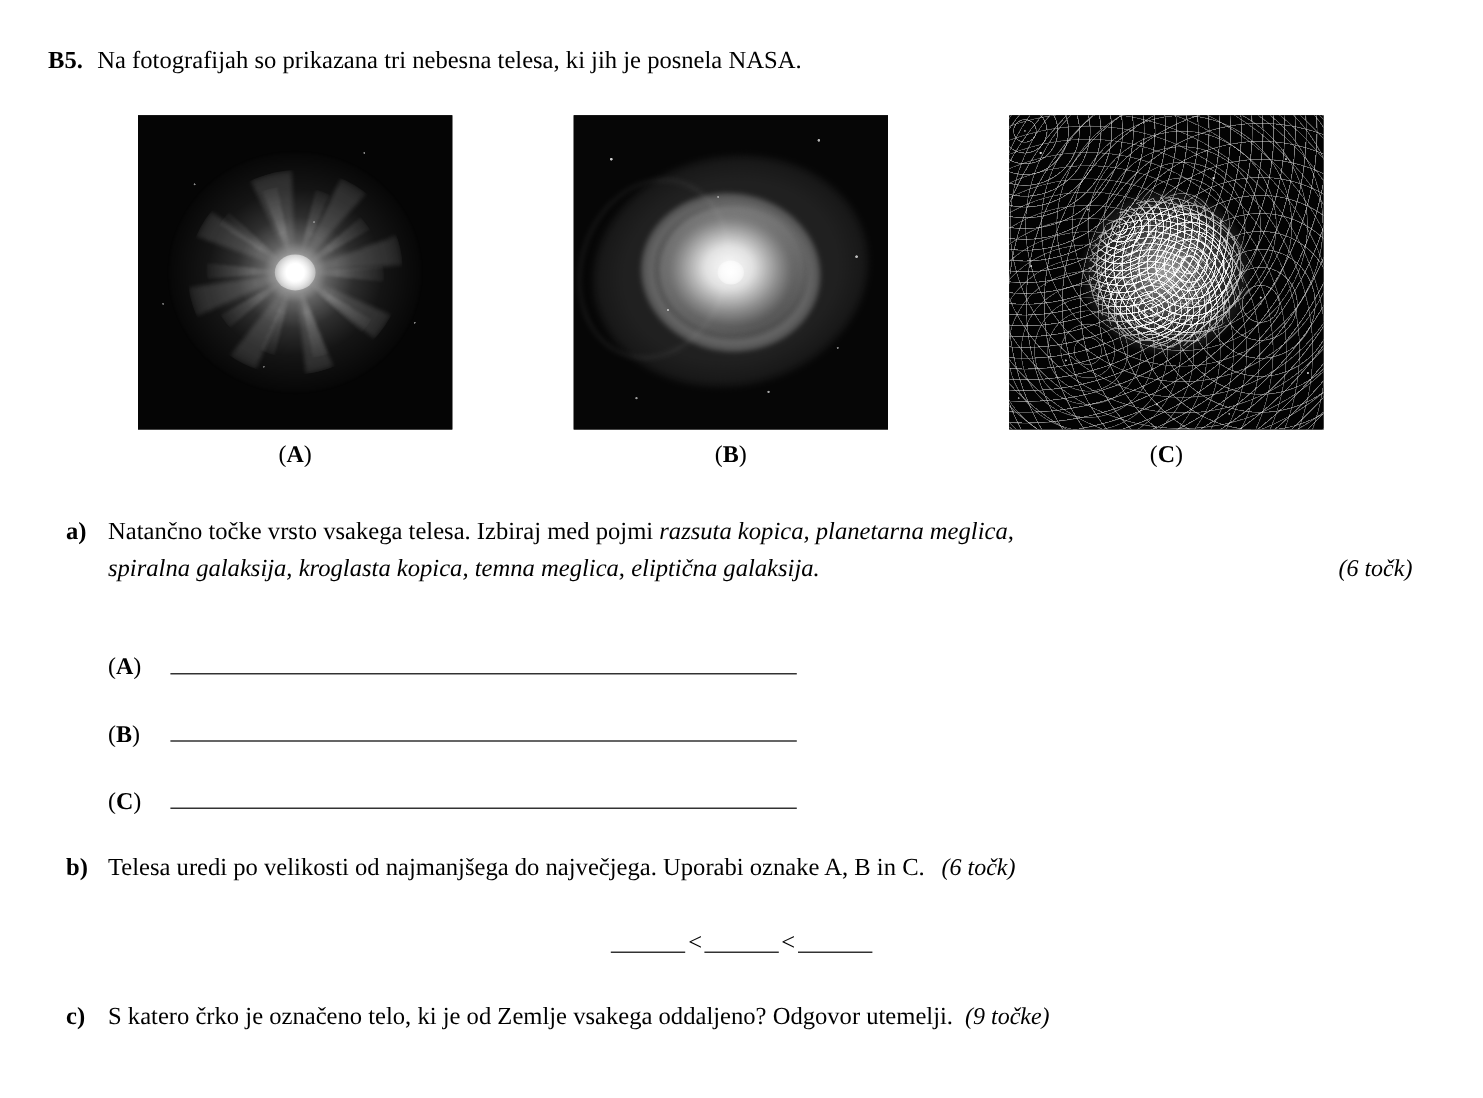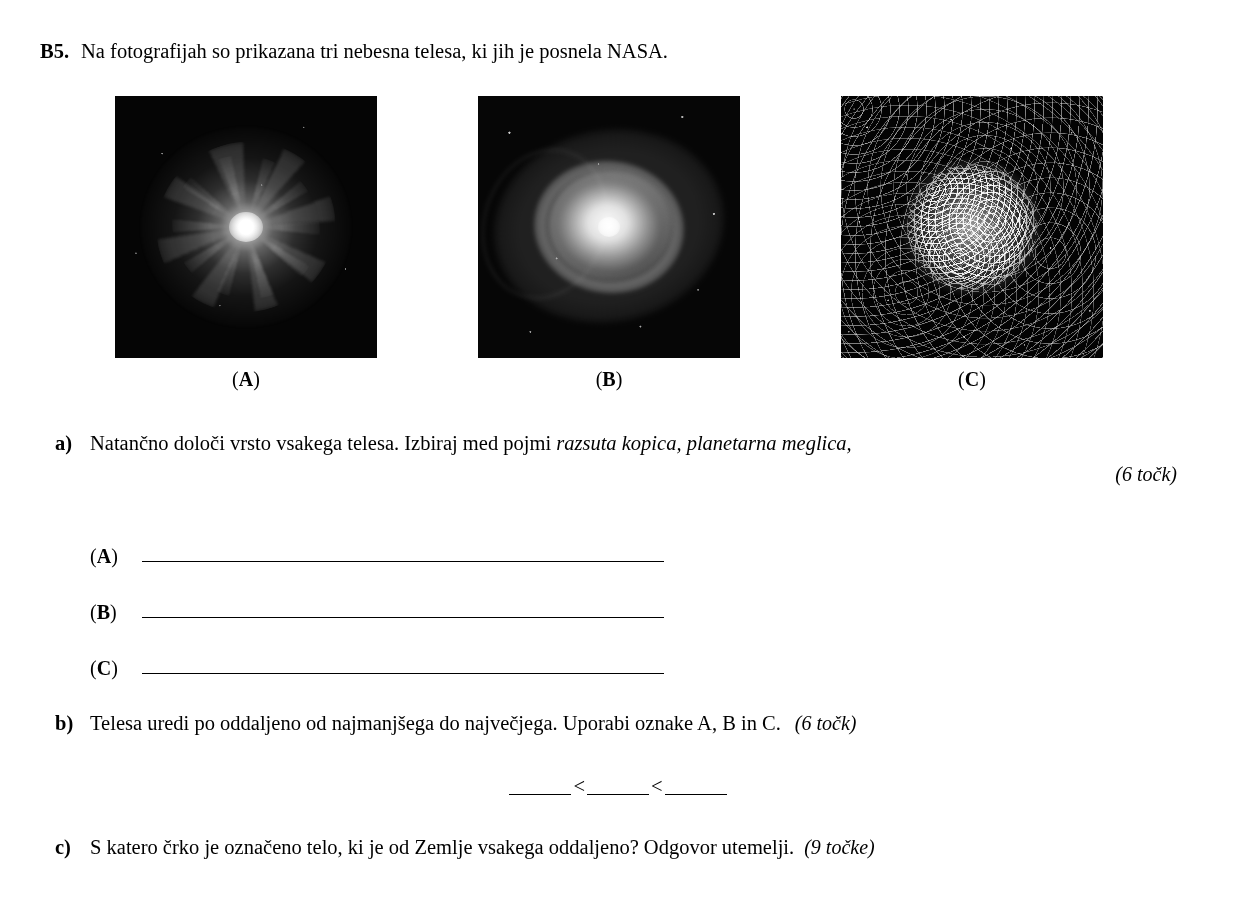--- a/index.html
+++ b/index.html
@@ -394,21 +394,22 @@
       <div class="caption">
         <span>(</span><b>C</b><span>)</span>
       </div>
     </div>
 
   </div>
 
   <div class="part" id="part-a">
     <span class="part-letter">a)</span>
     <div class="part-body">
-      <div><span>Natančno določi vrsto vsakega telesa. Izbiraj med pojmi </span><em class="it">razsuta kopica, planetarna meglica,</em></div>
+      <div><span>Natančno točke vrsto vsakega telesa. Izbiraj med pojmi </span><em class="it">razsuta kopica, planetarna meglica,</em></div>
+      <div class="line2"><em class="it">spiralna galaksija, kroglasta kopica, temna meglica, eliptična galaksija.</em></div>
     </div>
     <span class="points-a">(6 točk)</span>
   </div>
 
   <div class="answer-rows">
     <div class="answer-row">
       <span class="answer-tag"><span>(</span><b>A</b><span>)</span></span>
       <span class="answer-blank"></span>
     </div>
     <div class="answer-row">
@@ -416,21 +417,21 @@
       <span class="answer-blank"></span>
     </div>
     <div class="answer-row">
       <span class="answer-tag"><span>(</span><b>C</b><span>)</span></span>
       <span class="answer-blank"></span>
     </div>
   </div>
 
   <div class="part" id="part-b">
     <span class="part-letter">b)</span>
-    <span class="part-body">Telesa uredi po oddaljeno od najmanjšega do največjega. Uporabi oznake A, B in C.</span><span class="points">(6 točk)</span>
+    <span class="part-body">Telesa uredi po velikosti od najmanjšega do največjega. Uporabi oznake A, B in C.</span><span class="points">(6 točk)</span>
   </div>
 
   <div class="order-line">
     <span class="order-blank"></span><span class="order-lt">&lt;</span><span class="order-blank"></span><span class="order-lt">&lt;</span><span class="order-blank"></span>
   </div>
 
   <div class="part" id="part-c">
     <span class="part-letter">c)</span>
     <span class="part-body">S katero črko je označeno telo, ki je od Zemlje vsakega oddaljeno? Odgovor utemelji.</span><span class="points">(9 točke)</span>
   </div>

